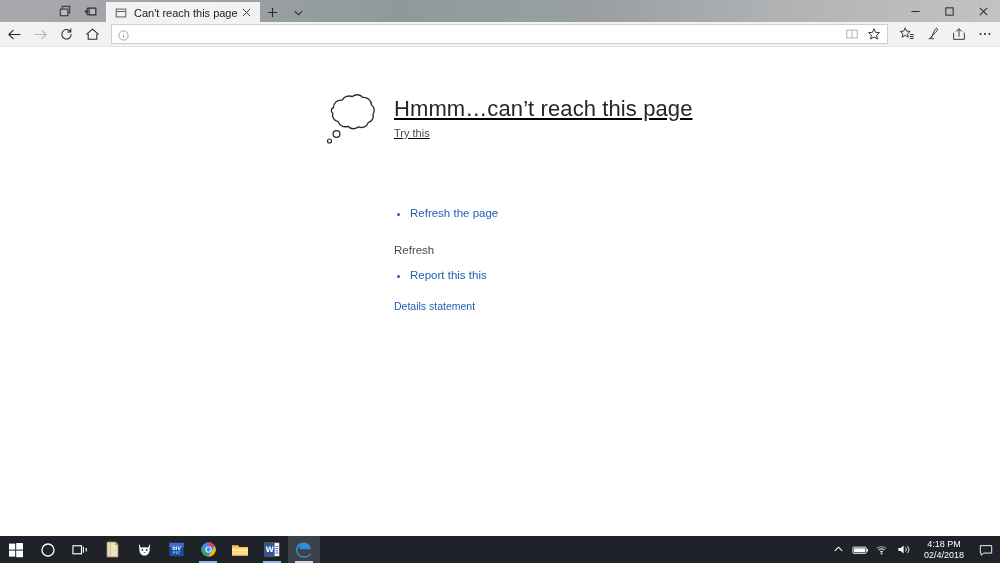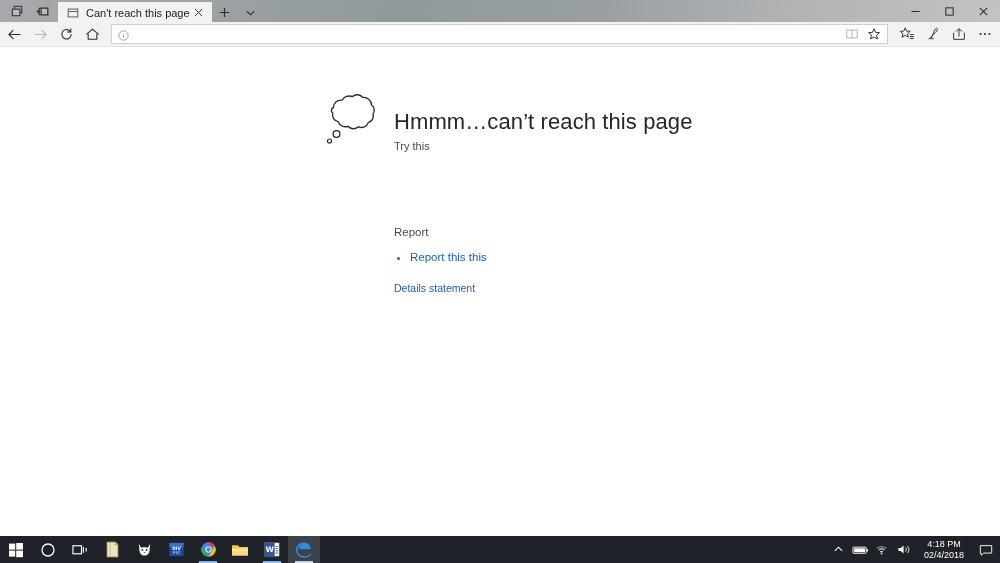--- a/index.html
+++ b/index.html
@@ -21,20 +21,21 @@
 
   
   .titlebar {
     position: absolute;
     top: 0; left: 0;
     width: 1000px;
     height: 22px;
     background: linear-gradient(100deg, #a8a9ad 0%, #9fa3a6 18%, #8f999c 40%, #9aa0a2 60%, #b0b2b4 78%, #c2c3c3 100%);
     display: flex;
     align-items: flex-end;
+    padding-left: 48px;
   }
   .titlebar-left {
     display: flex;
     align-items: center;
     height: 22px;
     padding-left: 4px;
   }
   .tb-btn {
     width: 26px; height: 20px;
     display: flex; align-items: center; justify-content: center;
@@ -153,21 +154,22 @@
     background: #ffffff;
   }
   .err-wrap {
     position: absolute;
     left: 318px;
     top: 34px;
     width: 640px;
   }
   .err-head {
     display: flex;
-    align-items: flex-end;
+    align-items: center;
+    text-decoration: underline;
   }
   .err-icon { width: 70px; flex: 0 0 70px; padding-top: 4px; }
   .err-texts { padding-left: 6px; }
   .err-title {
     font-size: 22px;
     font-weight: 400;
     color: #262626;
     line-height: 28px;
     letter-spacing: 0.1px;
     white-space: nowrap;
@@ -439,22 +441,27 @@
         </div>
         <div class="err-texts">
           <div class="err-title">Hmmm…can’t reach this page</div>
           <div class="err-sub">Try this</div>
         </div>
       </div>
 
       <div class="err-body">
         <div class="spacer-1"></div>
 
-
-        <div class="details-label">Report</div>
+        <ul class="err-list">
+          <li>
+            <a href="#">Refresh the page</a>
+          </li>
+        </ul>
+
+        <div class="details-label">Refresh</div>
 
         <ul class="err-list">
           <li>
             <a href="#">Report this this</a>
           </li>
         </ul>
 
         <a href="#" class="privacy">Details statement</a>
       </div>
     </div>

